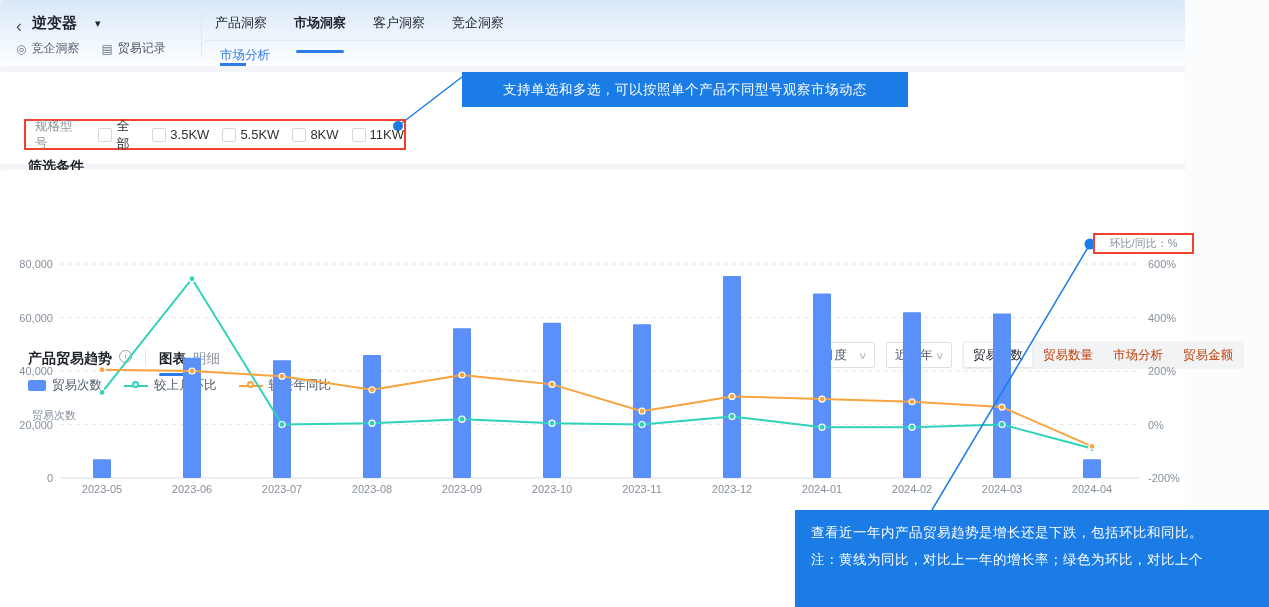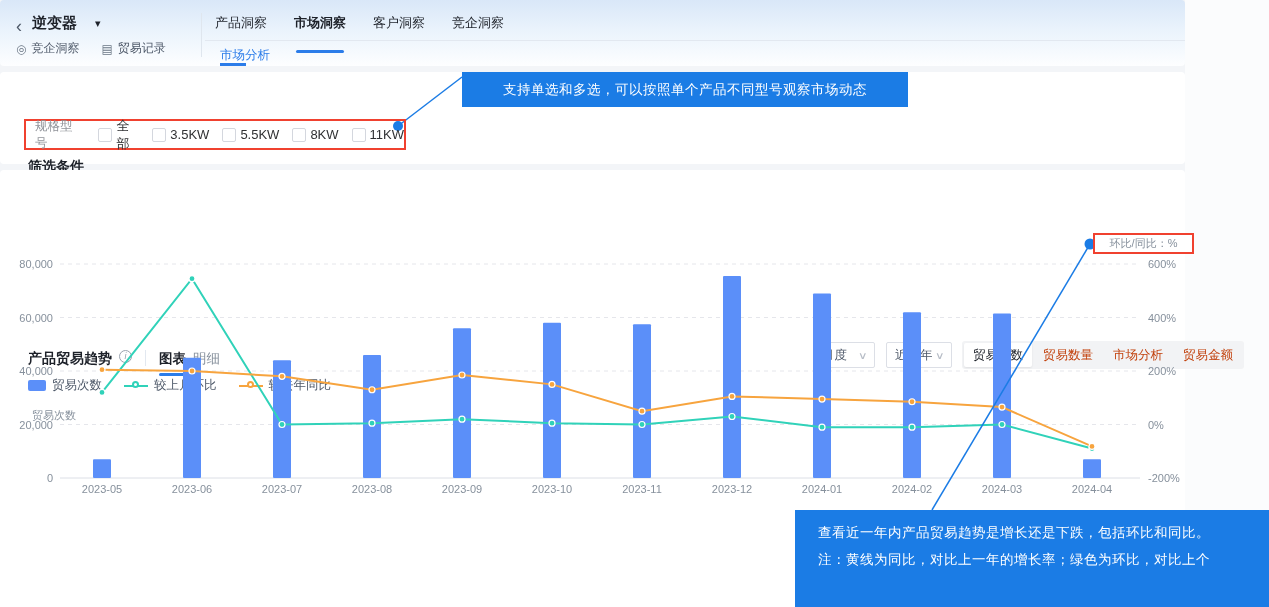--- a/index.html
+++ b/index.html
@@ -80,21 +80,21 @@
   .axis-name-right { position:absolute; left:1093px; top:233px; width:101px; height:21px; z-index:4;
     border:2px solid var(--ann-red); display:flex; align-items:center; justify-content:center;
     font-size:11px; color:#86909c; background:#fff; }
 
   #chart-svg { position:absolute; left:0; top:0; width:1269px; height:607px; z-index:3; pointer-events:none; }
 
   
   .callout { position:absolute; background:var(--ann-blue); color:#fff; font-weight:normal; z-index:6; }
   #filter-callout { left:462px; top:72px; width:446px; height:35px; display:flex; align-items:center;
     justify-content:center; font-size:13.5px; letter-spacing:.5px; }
-  #trend-callout { left:795px; top:510px; width:474px; height:97px; padding:9px 16px 0 23px;
+  #trend-callout { left:795px; top:510px; width:474px; height:97px; padding:9px 16px 0 16px;
     font-size:13.5px; line-height:27px; letter-spacing:.5px; }
 </style>
 </head>
 <body>
 
 <div id="page">
   <div id="right-strip"></div>
 
   <div id="header-card" class="card">
     <span class="back-chevron">‹</span>

